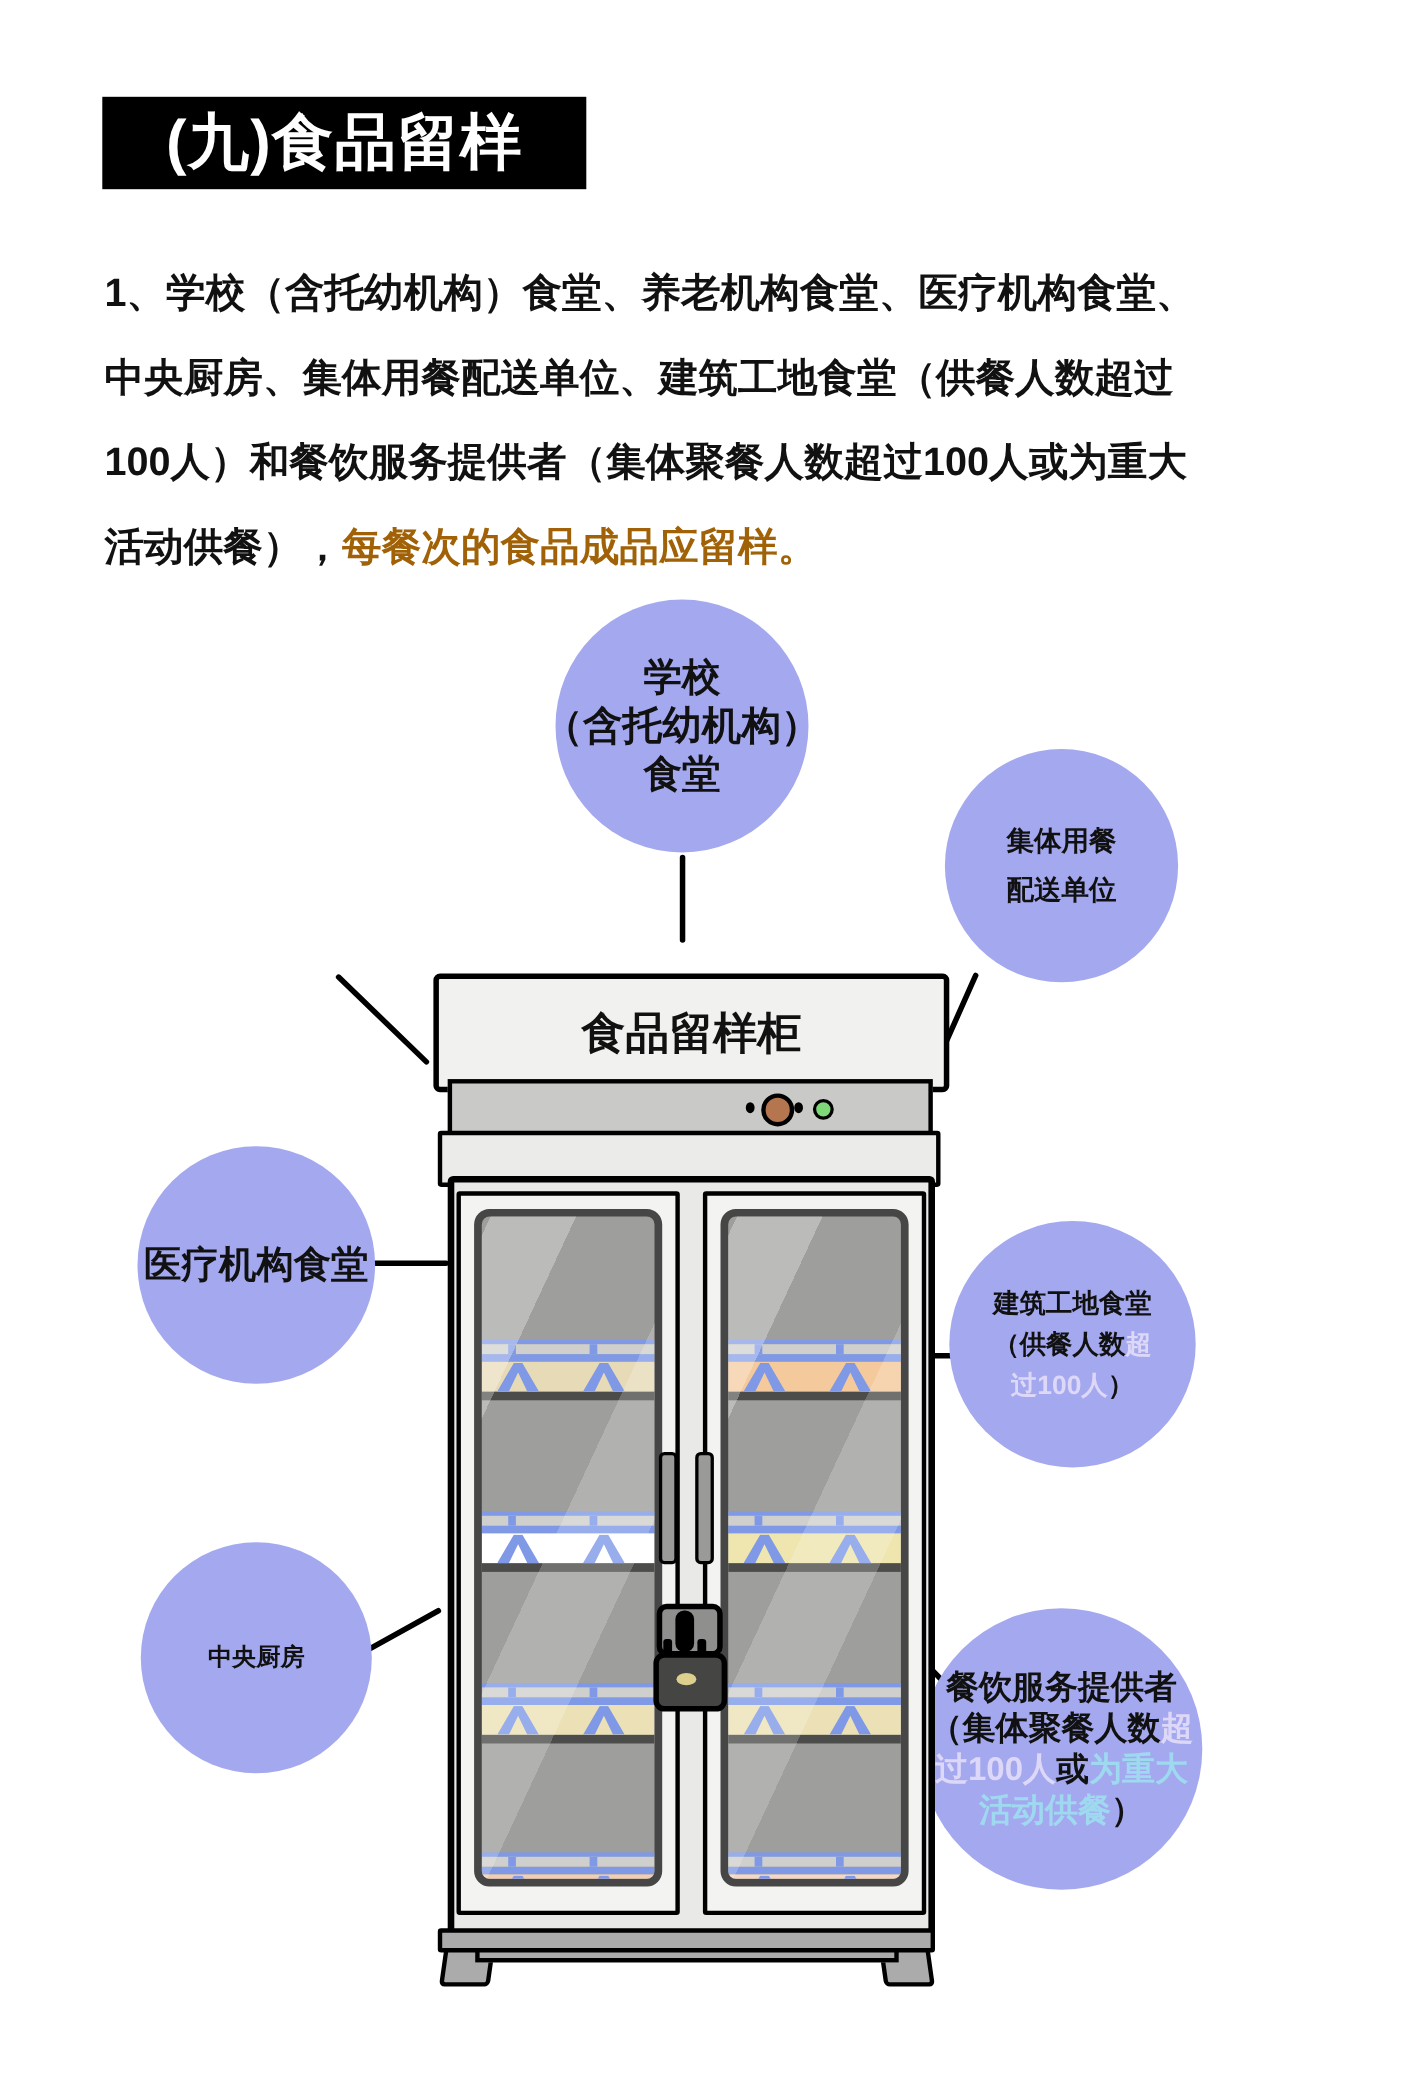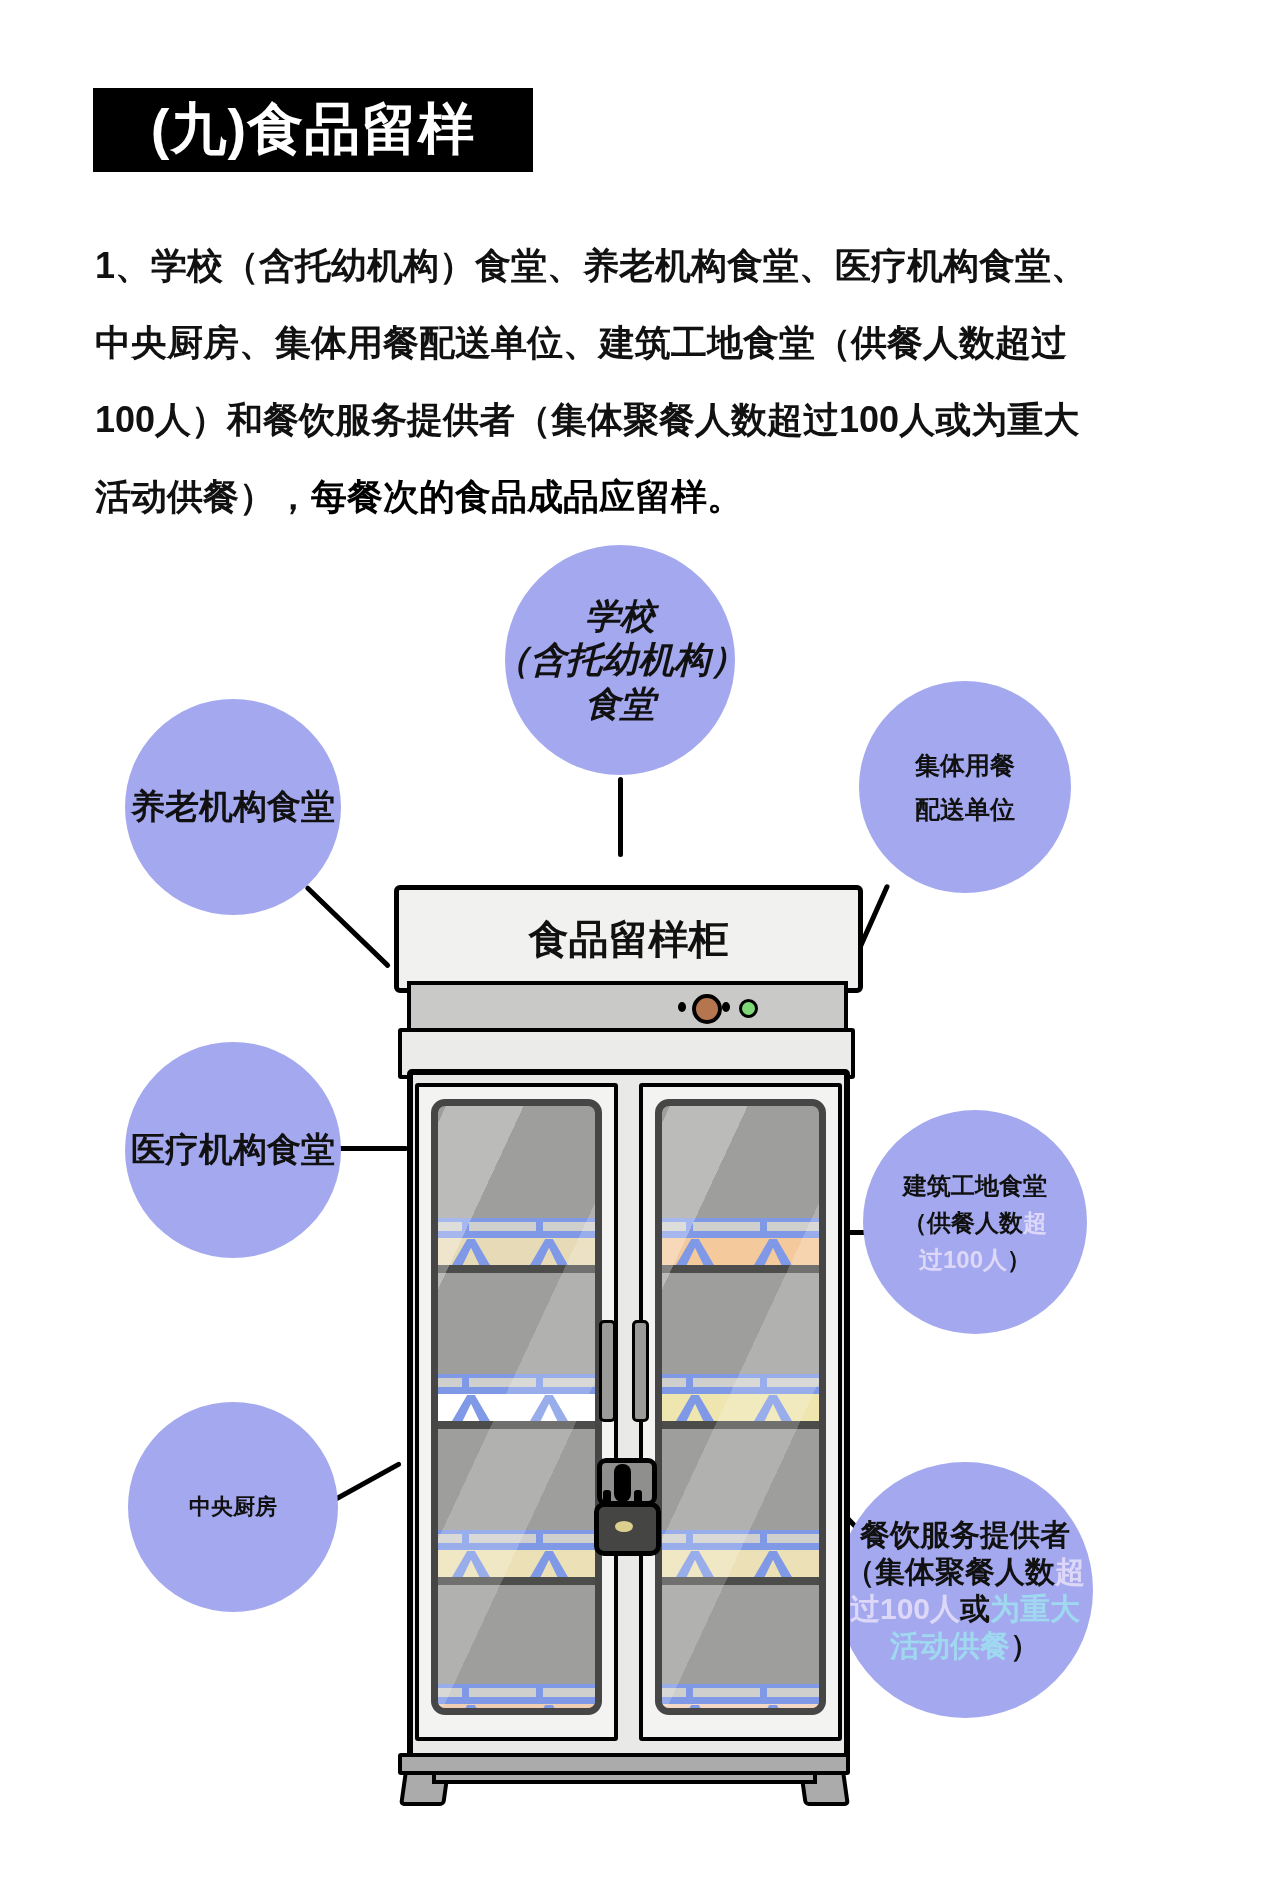--- a/index.html
+++ b/index.html
@@ -23,21 +23,21 @@
   #conn-delivery{left:888px;top:882px;width:82px;transform:rotate(114deg);}
   #conn-medical{left:338px;top:1146px;width:70px;}
   #conn-construction{left:834px;top:1230px;width:42px;}
   #conn-kitchen{left:308px;top:1512px;width:106px;transform:rotate(-29deg);}
   #conn-caterer{left:838px;top:1506px;width:70px;transform:rotate(46deg);}
 
   
   .circle{position:absolute;border-radius:50%;z-index:2;display:flex;flex-direction:column;
           align-items:center;justify-content:center;text-align:center;font-weight:bold;color:#111;}
   .cl{white-space:nowrap;}
-  .c-school{left:505px;top:545px;width:230px;height:230px;font-size:35px;line-height:44px;font-style:italic;}
+  .c-school{left:505px;top:545px;width:230px;height:230px;font-size:35px;line-height:44px;}
   .c-school .cl.small{font-size:36px;}
   .c-elder{left:125px;top:699px;width:216px;height:216px;font-size:34px;}
   .c-delivery{left:859px;top:681px;width:212px;height:212px;font-size:25px;line-height:44px;}
   .c-medical{left:125px;top:1042px;width:216px;height:216px;font-size:34px;}
   .c-construction{left:863px;top:1110px;width:224px;height:224px;font-size:24px;line-height:37px;justify-content:center;}
   .c-kitchen{left:128px;top:1402px;width:210px;height:210px;font-size:22px;}
   .c-caterer{left:837px;top:1462px;width:256px;height:256px;font-size:30px;line-height:37px;}
 
   
   .cab-top{position:absolute;left:394px;top:885px;width:459px;height:98px;background:#f1f1ef;
@@ -125,45 +125,41 @@
     <div class="pline">
       <span>1、学校（含托幼机构）食堂、养老机构食堂、医疗机构食堂、</span>
     </div>
     <div class="pline">
       <span>中央厨房、集体用餐配送单位、建筑工地食堂（供餐人数超过</span>
     </div>
     <div class="pline">
       <span>100人）和餐饮服务提供者（集体聚餐人数超过100人或为重大</span>
     </div>
     <div class="pline">
-      <span>活动供餐），</span><span style="color: #000000;">每餐次的食品成品应留样。</span>
+      <span>活动供餐），</span><span style="color: #a16207;">每餐次的食品成品应留样。</span>
     </div>
   </div>
 
   <div class="conn" id="conn-school"></div>
   <div class="conn" id="conn-elder"></div>
   <div class="conn" id="conn-delivery"></div>
   <div class="conn" id="conn-medical"></div>
   <div class="conn" id="conn-construction"></div>
   <div class="conn" id="conn-kitchen"></div>
   <div class="conn" id="conn-caterer"></div>
 
   <div class="circle c-school" style="background: rgb(164, 169, 239);">
     <div class="cl">
       <span>学校</span></div>
     <div class="cl small">
       <span>（含托幼机构）</span></div>
     <div class="cl">
       <span>食堂</span></div>
   </div>
 
-  <div class="circle c-elder" style="background: rgb(164, 169, 239);">
-    <div class="cl">
-      <span>养老机构食堂</span></div>
-  </div>
 
   <div class="circle c-delivery" style="background: rgb(164, 169, 239);">
     <div class="cl">
       <span>集体用餐</span></div>
     <div class="cl">
       <span>配送单位</span></div>
   </div>
 
   <div class="circle c-medical" style="background: rgb(164, 169, 239);">
     <div class="cl">

